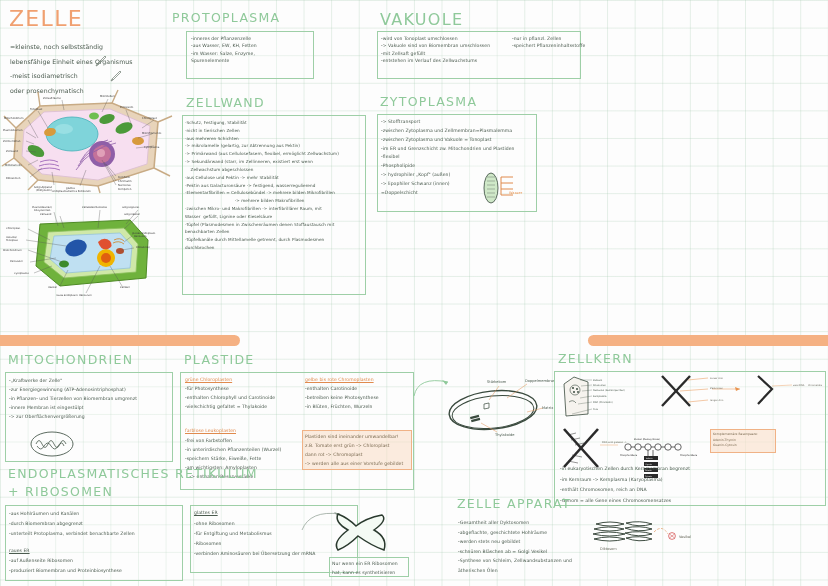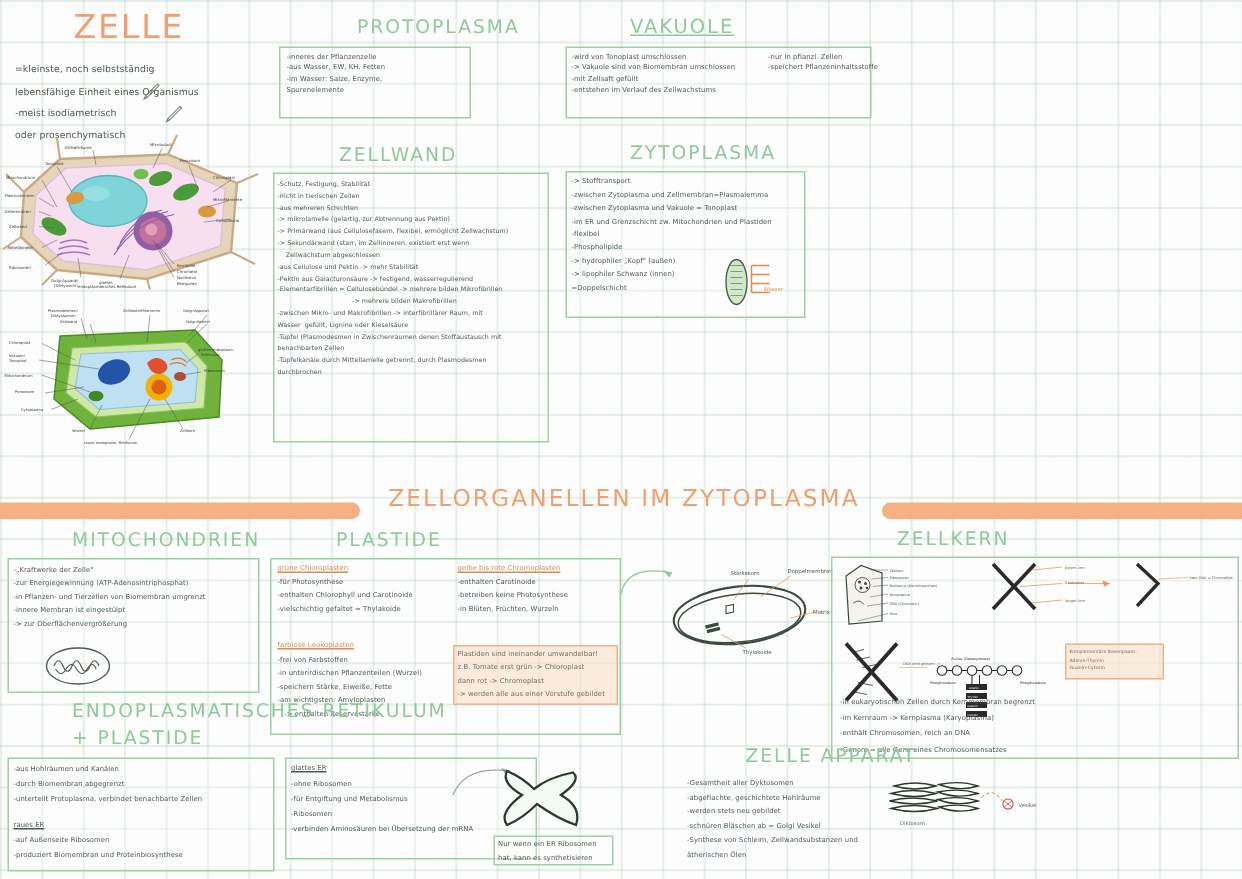--- a/index.html
+++ b/index.html
@@ -20,21 +20,20 @@
     overflow: hidden;
   }
   
   .h-orange, .h-green {
     position: absolute;
     font-family: "DejaVu Sans", sans-serif;
     font-weight: 400;
     letter-spacing: 1.3px;
     white-space: pre;
     line-height: 1.02;
-    margin-left: 40px;
   }
   .h-orange { color: #f0a070; }
   .h-green  { color: #8fc99a; }
 
   
   .tx {
     position: absolute;
     color: #4a5a4e;
     font-size: 4.55px;
     line-height: 1.62;
@@ -238,28 +237,28 @@
         <path d="M32,77 L50,70"></path>
         <path d="M130,40 L122,46"></path>
           <path d="M132,52 L120,54"></path>
         <path d="M58,90 L66,74"></path>
           <path d="M84,97 L98,70"></path>
         <path d="M120,90 L108,70"></path>
       </g>
     </svg>
   </div>
 
-  <div class="h-green" style="left:198px; top:12px; font-size:12.5px;">PROTOPLASMA</div>
+  <div class="h-green" style="left:172px; top:12px; font-size:12.5px;">PROTOPLASMA</div>
   <div class="box" style="left:186px; top:31px; width:128px; height:48px;"></div>
   <div class="tx" style="left:191px; top:35px;"><span>-inneres der Pflanzenzelle</span>
 <span>-aus Wasser, EW, KH, Fetten</span>
 <span>-im Wasser: Salze, Enzyme,</span>
 <span>Spurenelemente</span></div>
 
-  <div class="h-green" style="left:380px; top:12px; font-size:13px;text-decoration:underline;">VAKUOLE</div>
+  <div class="h-green" style="left:380px; top:12px; font-size:16px;">VAKUOLE</div>
   <div class="box" style="left:377px; top:31px; width:204px; height:48px;"></div>
   <div class="tx" style="left:381px; top:35px;"><span>-wird von Tonoplast umschlossen</span>
 <span>-&gt; Vakuole sind von Biomembran umschlossen</span>
 <span>-mit Zellsaft gefüllt</span>
 <span>-entstehen im Verlauf des Zellwachstums</span></div>
   <div class="tx" style="left:512px; top:35px;"><span>-nur in pflanzl. Zellen</span>
 <span>-speichert Pflanzeninhaltsstoffe</span></div>
 
   <div class="h-green" style="left:186px; top:97px; font-size:12.5px;">ZELLWAND</div>
   <div class="box plain" style="left:182px; top:115px; width:184px; height:180px;"></div>
@@ -311,21 +310,20 @@
           <path d="M20,24 L32,24"></path>
         <path d="M20,6 L20,24"></path>
       </g>
     </svg>
   </div>
   <div class="tx" style="left:509px; top:191px; color:#e8934f; font-size:3.6px;">Wasser</div>
 
   <div id="banner">
     <div class="bar left"></div>
     <div class="bar right"></div>
-    <div class="btxt">ZELLORGANELLEN IM ZYTOPLASMA</div>
   </div>
 
   <div class="h-green" style="left:8px; top:354px; font-size:12.5px;">MITOCHONDRIEN</div>
   <div class="box" style="left:5px; top:372px; width:168px; height:90px;"></div>
   <div class="tx" style="left:9px; top:376px; line-height:2.0;"><span>-„Kraftwerke der Zelle"</span>
 <span>-zur Energiegewinnung (ATP-Adenosintriphosphat)</span>
 <span>-in Pflanzen- und Tierzellen von Biomembran umgrenzt</span>
 <span>-innere Membran ist eingestülpt</span>
 <span>-&gt; zur Oberflächenvergrößerung</span></div>
   <svg class="diagram" style="left:28px; top:430px;" width="48" height="28" viewBox="0 0 48 28">
@@ -505,21 +503,21 @@
   <div class="tx" style="left:713px; top:432px; color:#7a6a50; font-size:3px; line-height:1.85;"><span>Komplementäre Basenpaare:</span>
 <span>Adenin-Thymin</span>
 <span>Guanin-Cytosin</span></div>
 
   <div class="tx" style="left:560px; top:464px; line-height:2.35;"><span>-in eukaryotischen Zellen durch Kernmembran begrenzt</span>
 <span>-im Kernraum -&gt; Kernplasma (Karyoplasma)</span>
 <span>-enthält Chromosomen, reich an DNA</span>
 <span>-Genom = alle Gene eines Chromosomensatzes</span></div>
 
   <div class="h-green" style="left:8px; top:468px; font-size:12.5px;">ENDOPLASMATISCHES RETIKULUM</div>
-  <div class="h-green" style="left:8px; top:486px; font-size:12.5px;">+ PLASTIDE</div>
+  <div class="h-green" style="left:8px; top:486px; font-size:12.5px;">+ RIBOSOMEN</div>
   <div class="box" style="left:5px; top:505px; width:178px; height:76px;"></div>
   <div class="tx" style="left:9px; top:509px; line-height:2.15;"><span>-aus Hohlräumen und Kanälen</span>
 <span>-durch Biomembran abgegrenzt</span>
 <span>-unterteilt Protoplasma, verbindet benachbarte Zellen</span></div>
   <div class="tx" style="left:9px; top:547px;"><span class="ul">raues ER</span></div>
   <div class="tx" style="left:9px; top:556px; line-height:2.15;"><span>-auf Außenseite Ribosomen</span>
 <span>-produziert Biomembran und Proteinbiosynthese</span></div>
 
   <div class="box" style="left:190px; top:505px; width:168px; height:68px;"></div>
   <div class="tx" style="left:194px; top:509px;"><span class="ul">glattes ER</span></div>

